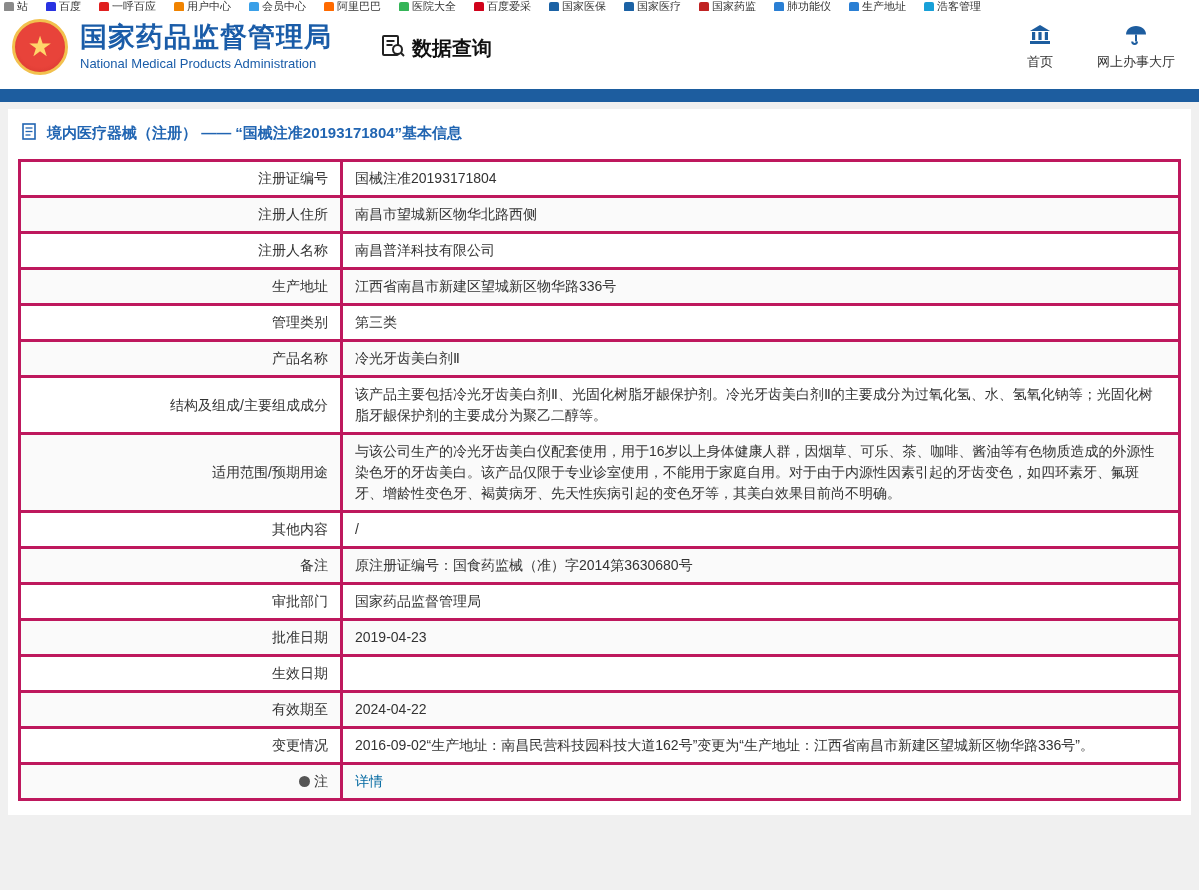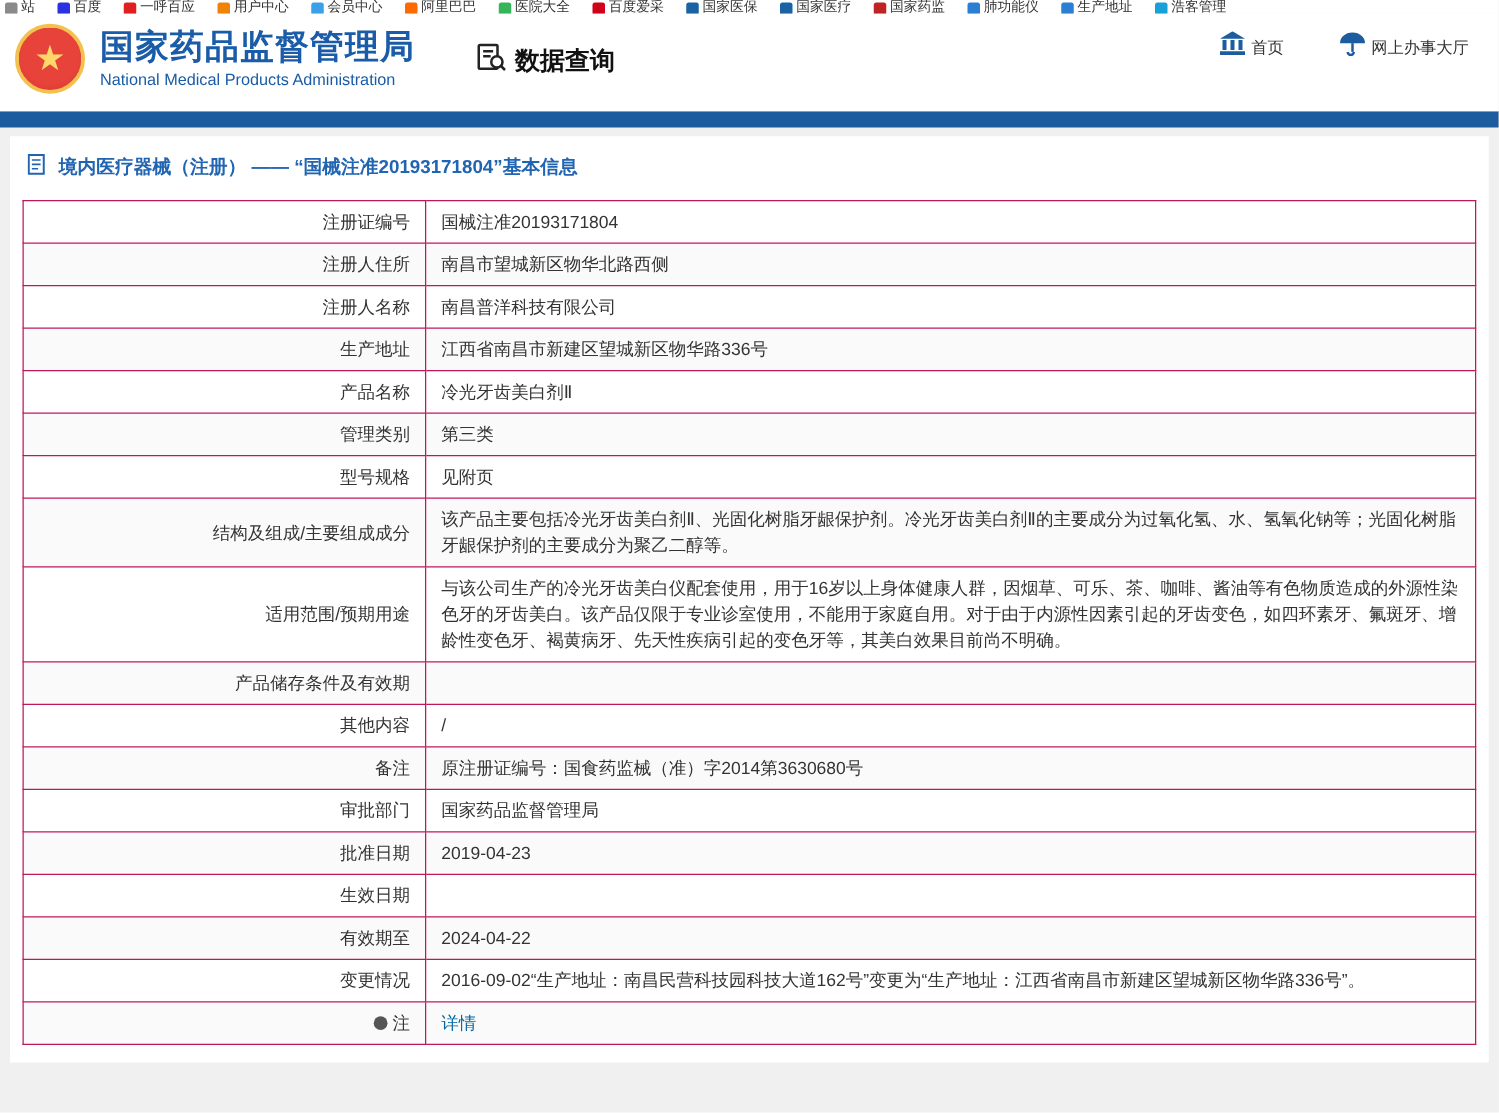--- a/index.html
+++ b/index.html
@@ -50,21 +50,21 @@
   .dq-block {
     position: absolute; left: 380px; top: 22px;
     display: flex; align-items: center; gap: 6px;
   }
   .dq-label { font-size: 20px; font-weight: bold; color: #111; }
   .top-nav {
     position: absolute; right: 24px; top: 14px;
     display: flex; gap: 44px;
   }
   .nav-item {
-    display: flex; align-items: center; gap: 4px;
+    display: flex; flex-direction: column; align-items: center; gap: 4px;
     cursor: pointer; text-decoration: none;
   }
   .nav-item .lbl { font-size: 13px; color: #333; }
 
   .blue-bar { height: 13px; background: #1d5d9f; }
 
   
   .content { padding: 7px 8px 10px; }
   .card { background: #fff; padding: 12px 0 14px; }
   .page-title {
@@ -73,21 +73,21 @@
     color: #2165b2; font-weight: bold; font-size: 15px;
   }
 
   table.info {
     width: calc(100% - 20px);
     margin: 0 10px;
     border-collapse: collapse;
     table-layout: fixed;
   }
   table.info td {
-    border: 1px solid #be185d;
+    border: 3px solid #be185d;
     font-size: 14px;
     color: #333;
     padding: 6px 12px;
     line-height: 21px;
     height: 34px;
     vertical-align: middle;
     word-break: break-all;
   }
   table.info td.label { width: 322px; text-align: right; }
   table.info tr:nth-child(even) td { background: #fafafa; }
@@ -232,44 +232,36 @@
           </tr>
           <tr>
             <td class="label">注册人名称</td>
             <td class="value">南昌普洋科技有限公司</td>
           </tr>
           <tr>
             <td class="label">生产地址</td>
             <td class="value">江西省南昌市新建区望城新区物华路336号</td>
           </tr>
           <tr>
+            <td class="label">管理类别</td>
+            <td class="value">第三类</td>
+          </tr>
+          <tr>
             <td class="label">产品名称</td>
             <td class="value">冷光牙齿美白剂Ⅱ</td>
           </tr>
           <tr>
-            <td class="label">管理类别</td>
-            <td class="value">第三类</td>
-          </tr>
-          <tr>
-            <td class="label">型号规格</td>
-            <td class="value">见附页</td>
-          </tr>
-          <tr>
             <td class="label">结构及组成/主要组成成分</td>
             <td class="value">该产品主要包括冷光牙齿美白剂Ⅱ、光固化树脂牙龈保护剂。冷光牙齿美白剂Ⅱ的主要成分为过氧化氢、水、氢氧化钠等；光固化树脂牙龈保护剂的主要成分为聚乙二醇等。</td>
           </tr>
           <tr>
             <td class="label">适用范围/预期用途</td>
             <td class="value">与该公司生产的冷光牙齿美白仪配套使用，用于16岁以上身体健康人群，因烟草、可乐、茶、咖啡、酱油等有色物质造成的外源性染色牙的牙齿美白。该产品仅限于专业诊室使用，不能用于家庭自用。对于由于内源性因素引起的牙齿变色，如四环素牙、氟斑牙、增龄性变色牙、褐黄病牙、先天性疾病引起的变色牙等，其美白效果目前尚不明确。</td>
           </tr>
           <tr>
-            <td class="label">产品储存条件及有效期</td>
-            <td class="value"></td>
-          </tr>
-          <tr>
             <td class="label">其他内容</td>
             <td class="value">/</td>
           </tr>
           <tr>
             <td class="label">备注</td>
             <td class="value">原注册证编号：国食药监械（准）字2014第3630680号</td>
           </tr>
           <tr>
             <td class="label">审批部门</td>
             <td class="value">国家药品监督管理局</td>

